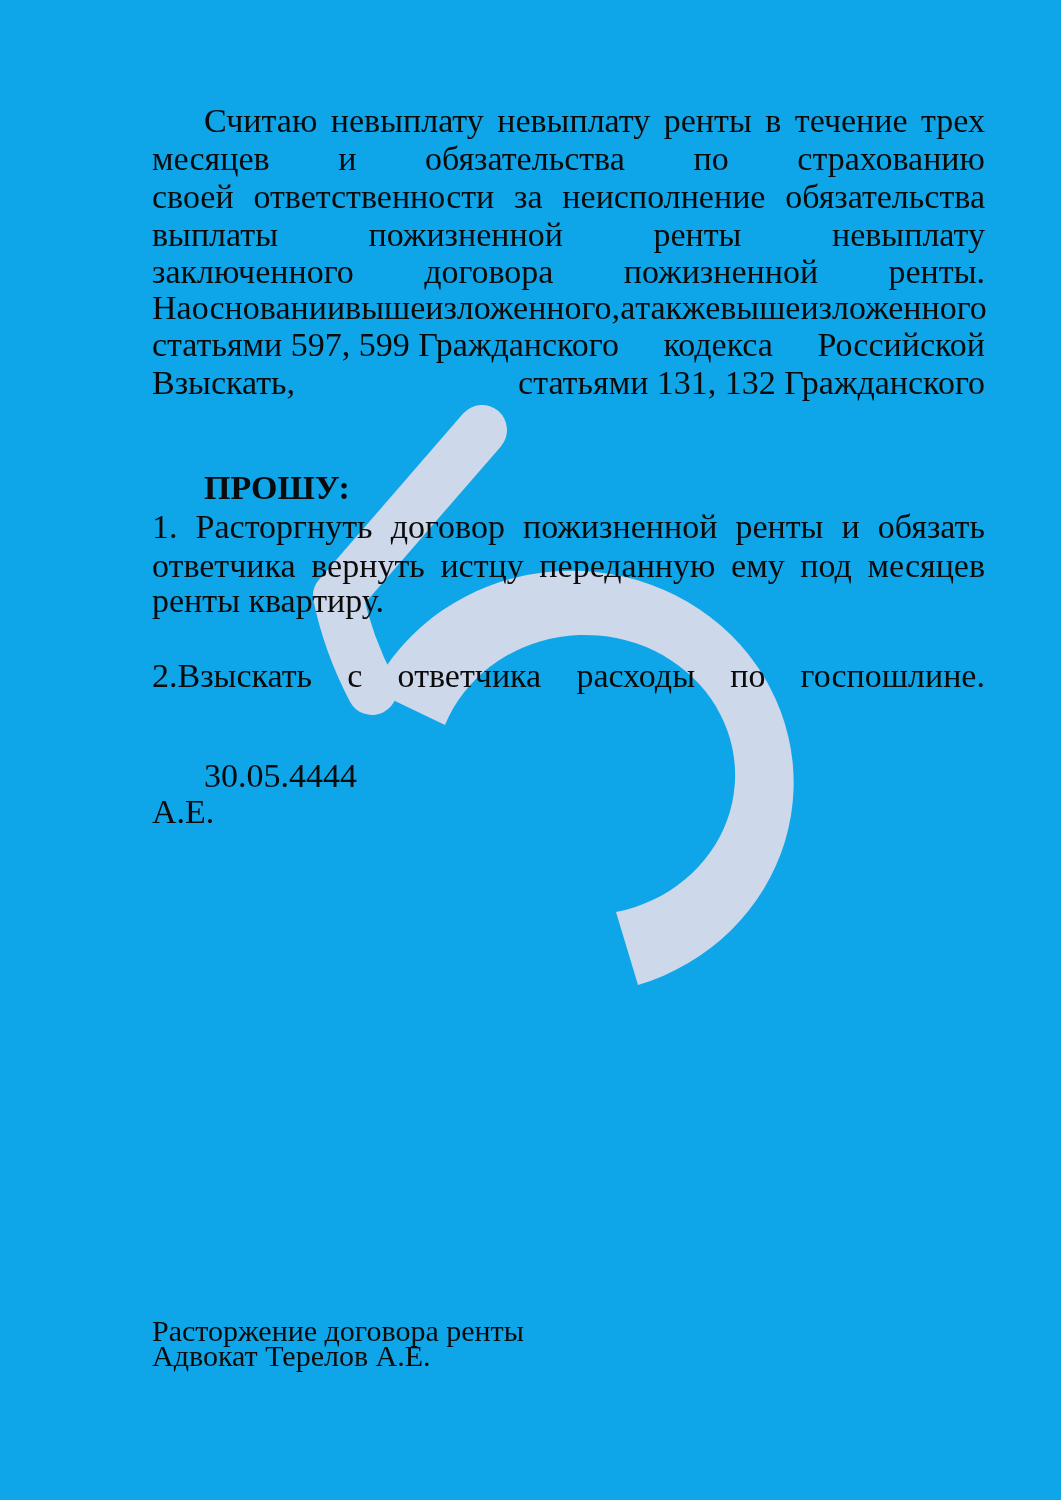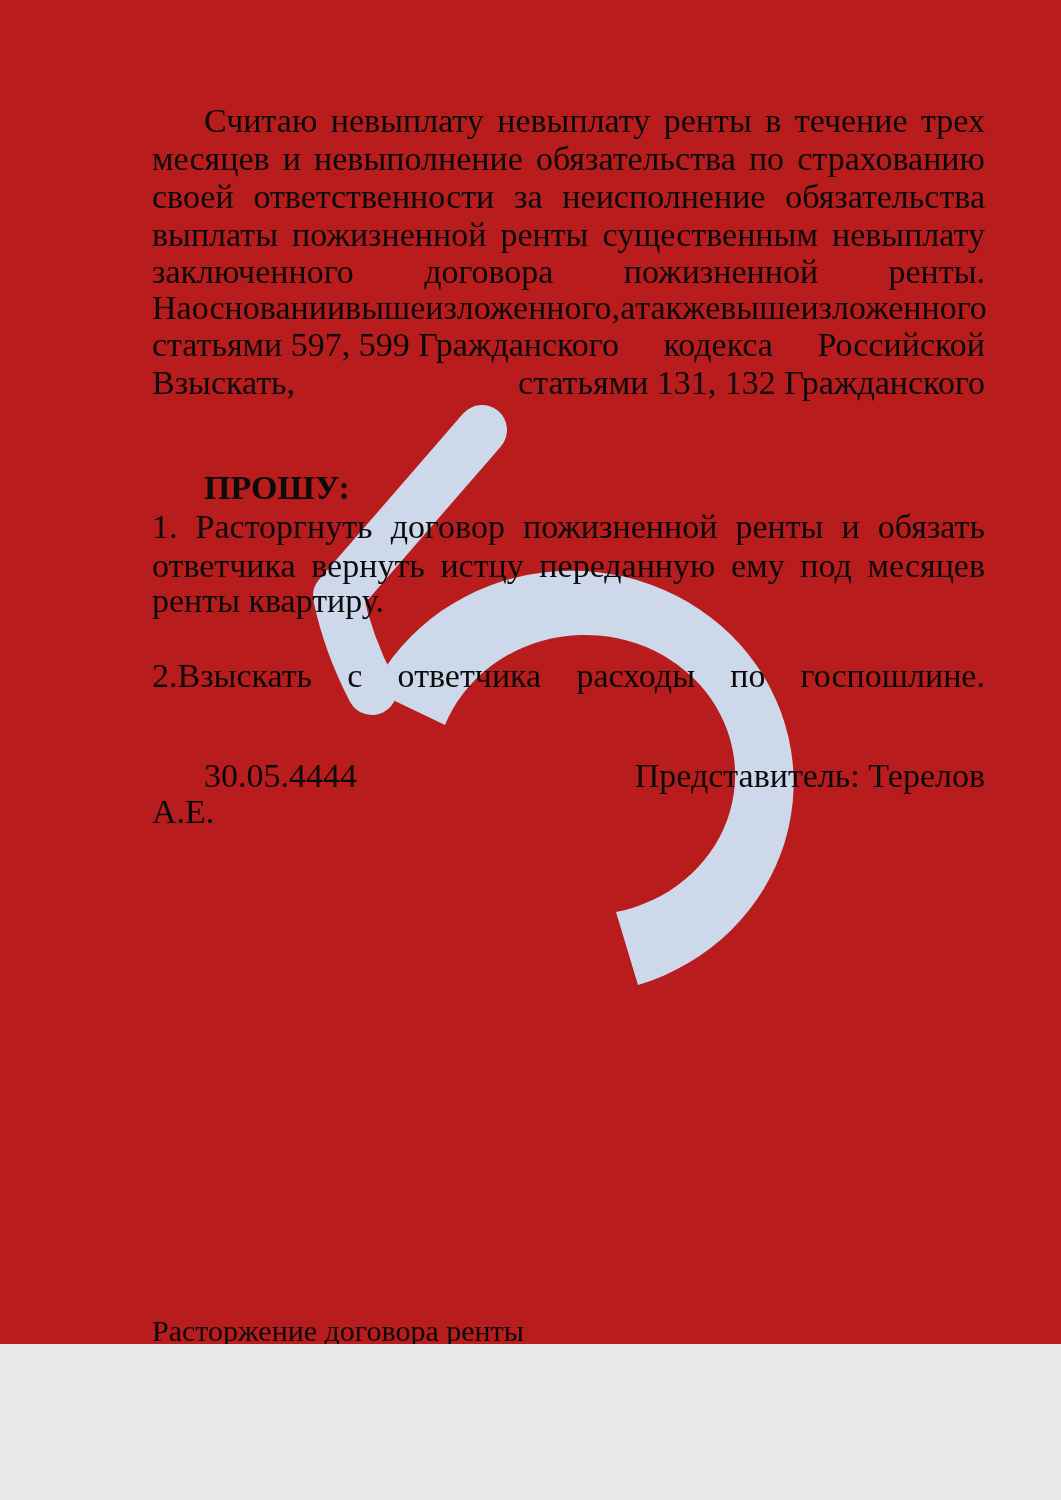--- a/index.html
+++ b/index.html
@@ -1,19 +1,19 @@
 <!DOCTYPE html>
 <html><head>
 <meta charset="utf-8">
 <style>
   html,body{margin:0;padding:0;background:#e8e8e8;}
   .page{
     position:relative;
-    width:1061px;height:1344px;
-    background:#b91c1c;
+    width:1061px;height:1500px;
+    background:#0ea5e9;
     margin:0 auto;
     overflow:hidden;
     font-family:"Liberation Serif","DejaVu Serif",serif;
     color:#0b0b0b;
     text-decoration:underline;
   }
   .wm{
     position:absolute;left:0;top:0;width:1061px;height:1500px;
     pointer-events:none;
   }
@@ -48,37 +48,35 @@
       <span>невыплату</span>
       <span>невыплату</span>
       <span>ренты</span>
       <span>в</span>
       <span>течение</span>
       <span>трех</span>
     </div>
   <div class="line j" style="top:140px">
       <span>месяцев</span>
       <span>и</span>
-      <span>невыполнение</span>
       <span>обязательства</span>
       <span>по</span>
       <span>страхованию</span>
     </div>
   <div class="line j" style="top:178px">
       <span>своей</span>
       <span>ответственности</span>
       <span>за</span>
       <span>неисполнение</span>
       <span>обязательства</span>
     </div>
   <div class="line j" style="top:216px">
       <span>выплаты</span>
       <span>пожизненной</span>
       <span>ренты</span>
-      <span>существенным</span>
       <span>невыплату</span>
     </div>
   <div class="line j" style="top:253px">
       <span>заключенного</span>
       <span>договора</span>
       <span>пожизненной</span>
       <span>ренты.</span>
     </div>
   <div class="line j" style="top:289px">
       <span>На</span>
@@ -124,20 +122,19 @@
       <span>2.Взыскать</span>
       <span>с</span>
       <span>ответчика</span>
       <span>расходы</span>
       <span>по</span>
       <span>госпошлине.</span>
     </div>
 
   <div class="line j ind" style="top:757px">
       <span>30.05.4444</span>
-      <span>Представитель: Терелов</span>
     </div>
   <div class="line small" style="top:1337px">Адвокат Терелов А.Е.</div>
 
   <div class="line" style="top:793px">А.Е.</div>
   <div class="line small" style="top:1312px">Расторжение договора ренты</div>
 
 </div>
 
 </body></html>

